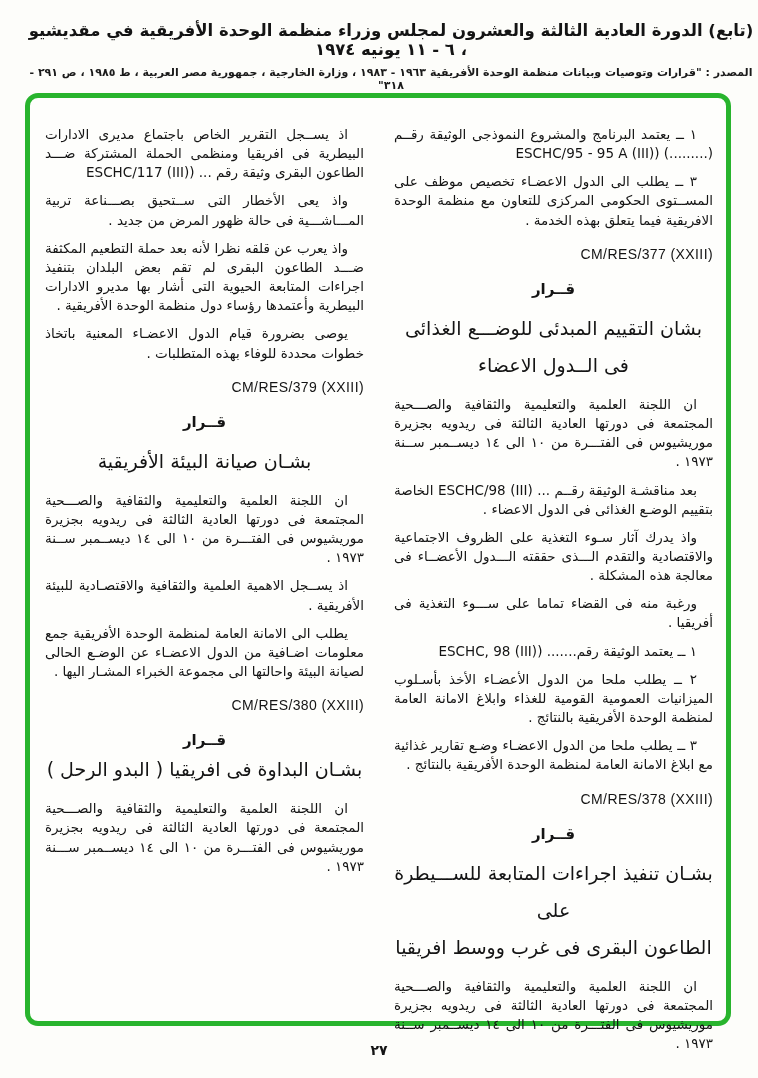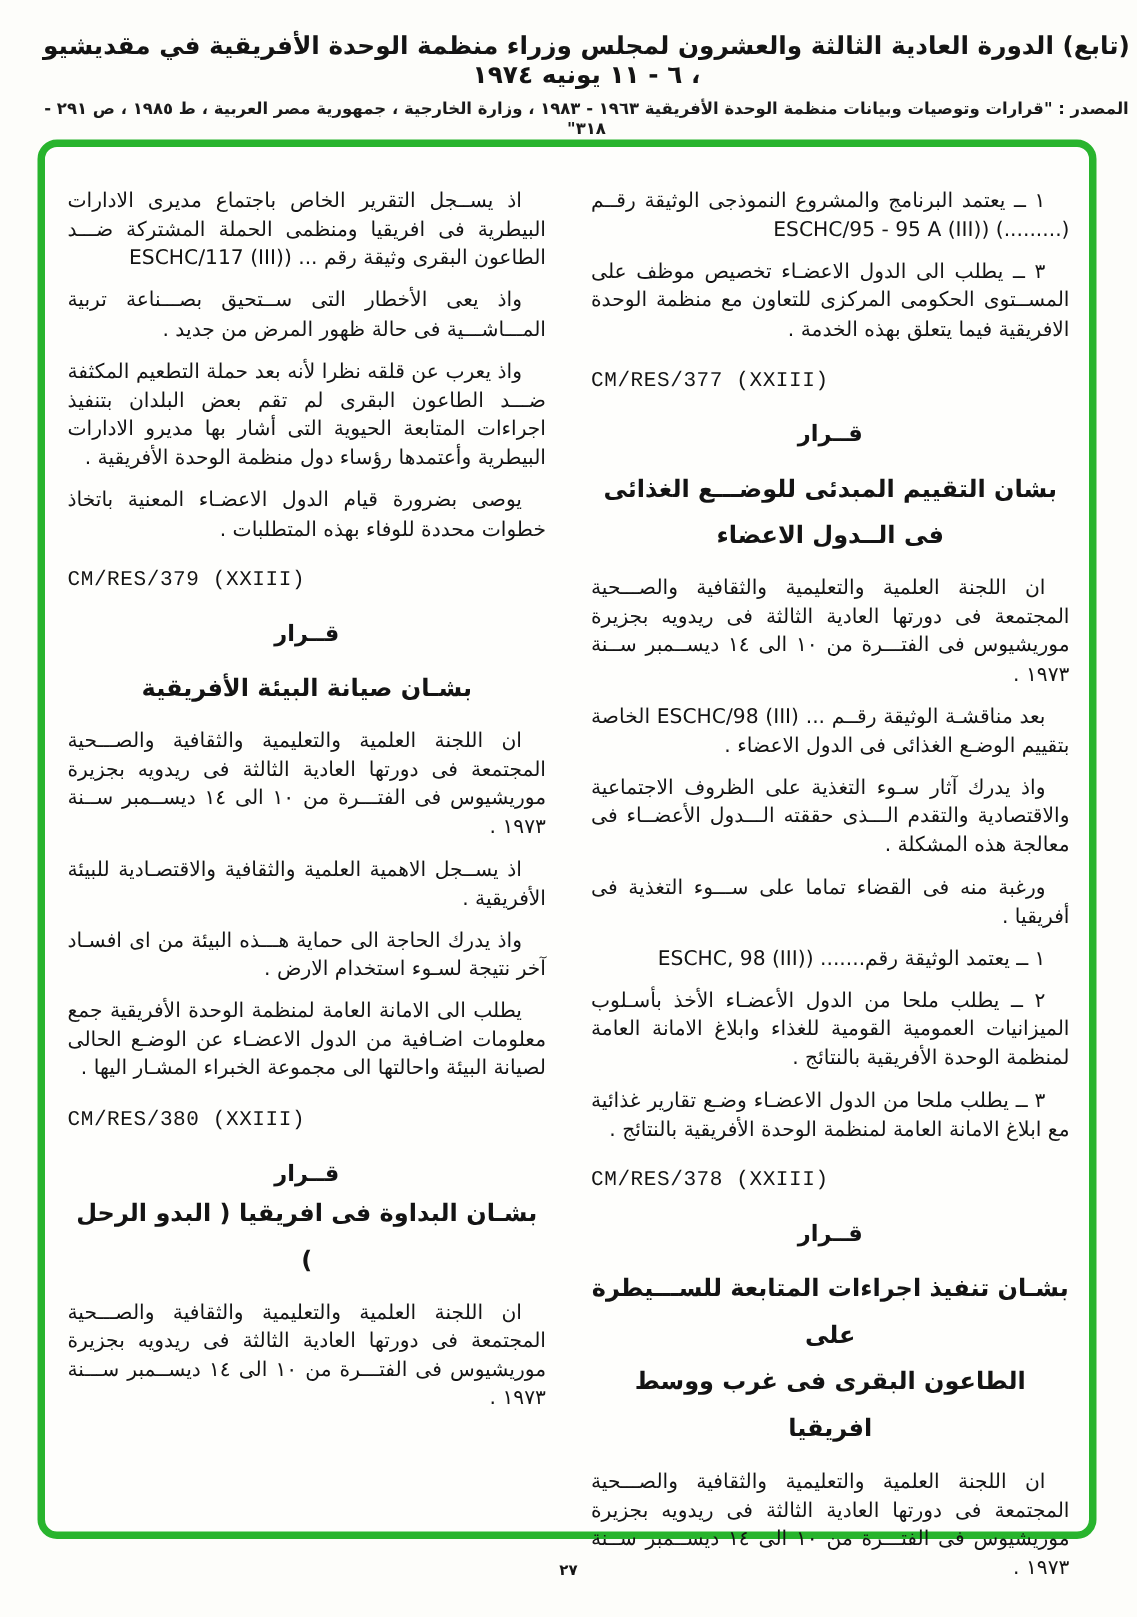--- a/index.html
+++ b/index.html
@@ -34,49 +34,49 @@
   .para {
     direction: rtl;
     font-size: 13.5px;
     line-height: 1.42;
     text-align: justify;
     text-indent: 16px;
     margin: 0 0 9px 0;
   }
   .code {
     direction: ltr;
-    text-align: left;
-    font-family: Liberation Mono, monospace;
+    text-align: right;
+    font-family: Liberation Sans, sans-serif;
     font-size: 14px;
     letter-spacing: 0.4px;
     margin: 16px 0 14px 0;
   }
   .heading {
     direction: rtl;
     text-align: center;
     font-weight: bold;
     font-size: 15px;
     margin: 18px 0 12px 0;
   }
   .subheading {
     direction: rtl;
     text-align: center;
-    font-weight: bold;
-    font-size: 16px;
+    font-weight: normal;
+    font-size: 19px;
     line-height: 1.95;
     white-space: pre-line;
     margin: 0 0 11px 0;
   }
   .page-number {
     position: absolute;
     top: 1042px; left: 0;
     width: 100%;
     text-align: center;
     font-weight: bold;
-    font-size: 10px;
+    font-size: 14px;
   }
 </style>
 </head>
 <body style="background: rgb(253, 253, 250);">
 
 <div class="header">
   <div class="header-line1">(تابع) الدورة العادية الثالثة والعشرون لمجلس وزراء منظمة الوحدة الأفريقية في مقديشيو ، ٦ - ١١ يونيه ١٩٧٤</div>
   <div class="header-line2">المصدر : "قرارات وتوصيات وبيانات منظمة الوحدة الأفريقية ١٩٦٣ - ١٩٨٣ ، وزارة الخارجية ، جمهورية مصر العربية ، ط ١٩٨٥ ، ص ٢٩١ - ٣١٨"</div>
 </div>
 
@@ -107,21 +107,20 @@
     <div class="col">
       <p class="para">اذ يســجل التقرير الخاص باجتماع مديرى الادارات البيطرية فى افريقيا ومنظمى الحملة المشتركة ضـــد الطاعون البقرى وثيقة رقم ... (ESCHC/117 (III)</p>
       <p class="para">واذ يعى الأخطار التى ســتحيق بصـــناعة تربية المـــاشـــية فى حالة ظهور المرض من جديد .</p>
       <p class="para">واذ يعرب عن قلقه نظرا لأنه بعد حملة التطعيم المكثفة ضـــد الطاعون البقرى لم تقم بعض البلدان بتنفيذ اجراءات المتابعة الحيوية التى أشار بها مديرو الادارات البيطرية وأعتمدها رؤساء دول منظمة الوحدة الأفريقية .</p>
       <p class="para">يوصى بضرورة قيام الدول الاعضـاء المعنية باتخاذ خطوات محددة للوفاء بهذه المتطلبات .</p>
       <p class="code">CM/RES/379 (XXIII)</p>
       <p class="heading">قــرار</p>
       <p class="subheading">بشـان صيانة البيئة الأفريقية</p>
       <p class="para">ان اللجنة العلمية والتعليمية والثقافية والصـــحية المجتمعة فى دورتها العادية الثالثة فى ريدويه بجزيرة موريشيوس فى الفتـــرة من ١٠ الى ١٤ ديســمبر ســنة ١٩٧٣ .</p>
       <p class="para">اذ يســجل الاهمية العلمية والثقافية والاقتصـادية للبيئة الأفريقية .</p>
-      <p class="para">واذ يدرك الحاجة الى حماية هـــذه البيئة من اى افسـاد آخر نتيجة لسـوء استخدام الارض .</p>
       <p class="para">يطلب الى الامانة العامة لمنظمة الوحدة الأفريقية جمع معلومات اضـافية من الدول الاعضـاء عن الوضـع الحالى لصيانة البيئة واحالتها الى مجموعة الخبراء المشـار اليها .</p>
       <p class="code">CM/RES/380 (XXIII)</p>
       <p class="heading" style="margin-bottom:2px;">قــرار</p>
       <p class="subheading">بشـان البداوة فى افريقيا ( البدو الرحل )</p>
       <p class="para">ان اللجنة العلمية والتعليمية والثقافية والصـــحية المجتمعة فى دورتها العادية الثالثة فى ريدويه بجزيرة موريشيوس فى الفتـــرة من ١٠ الى ١٤ ديســمبر ســـنة ١٩٧٣ .</p>
     </div>
 
   </div>
 </div>
 

